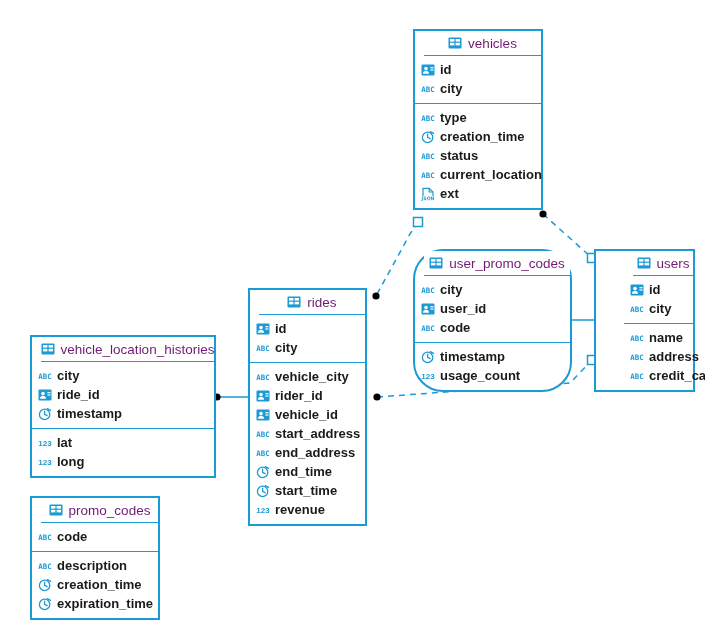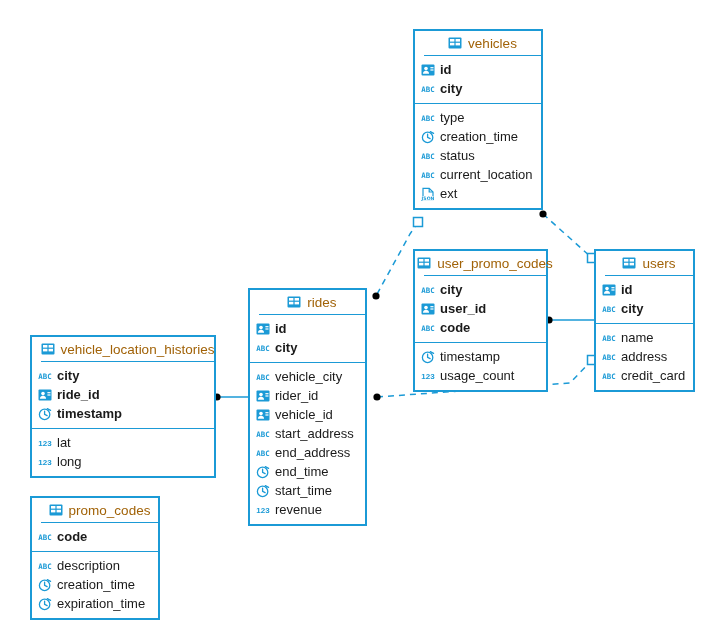--- a/index.html
+++ b/index.html
@@ -35,21 +35,21 @@
   }
   .tbl-header {
     display: flex;
     align-items: center;
     justify-content: center;
     gap: 6px;
     height: 25px;
     border-bottom: 1.5px solid #1b9ad6;
     background: #ffffff;
     font-size: 13.5px;
-    color: #a16207;
+    color: #701a75;
     padding: 0 8px;
     box-sizing: border-box;
     margin-left: 9px;
   }
   .tbl-section {
     padding: 4px 0 5px 0;
   }
   .tbl-section.pk {
     border-bottom: 1.5px solid #1b9ad6;
   }
@@ -59,21 +59,21 @@
     gap: 5px;
     height: 19px;
     padding: 0 6px;
     font-size: 13px;
     color: #1a1a1a;
     white-space: nowrap;
   }
   .col-row.bold .col-label {
     font-weight: bold;
   }
-  .col-label { line-height: 1; }
+  .col-label { line-height: 1; font-weight: bold; }
 
   
   .ico {
     flex: 0 0 auto;
     width: 14px;
     height: 14px;
     display: inline-block;
     position: relative;
   }
   .ico svg { display: block; }
@@ -185,21 +185,21 @@
               <path d="M2 1.4 h6.2 L12 5 v7.6 H2 Z" fill="#ffffff" stroke="#1b9ad6" stroke-width="1.2"></path>
               <path d="M8.2 1.4 V5 H12" fill="none" stroke="#1b9ad6" stroke-width="1.2"></path>
               <rect x="1.1" y="9.3" width="11.8" height="4.2" rx="0.6" fill="#ffffff"></rect>
               <text x="7" y="12.9" text-anchor="middle" font-family="DejaVu Sans, sans-serif" font-size="4.6" font-weight="bold" fill="#1b9ad6">JSON</text>
             </svg>
           </span>
           <span class="col-label">ext</span>
         </div>
       </div>
     </div>
-    <div class="table-node" style="left: 413px; top: 249px; width: 135px;">
+    <div class="table-node" style="left: 413px; top: 249px; width: 159px; border-radius: 30px;">
       <div class="tbl-header">
         <span class="ico">
           <svg width="14" height="14" viewBox="0 0 14 14">
             <rect x="0.5" y="1.5" width="13" height="11" rx="1" fill="#1b9ad6"></rect>
             <rect x="2" y="3" width="4.4" height="2.6" fill="#ffffff"></rect>
             <rect x="7.6" y="3" width="4.4" height="2.6" fill="#ffffff"></rect>
             <rect x="2" y="6.8" width="4.4" height="2.6" fill="#ffffff"></rect>
             <rect x="7.6" y="6.8" width="4.4" height="2.6" fill="#ffffff"></rect>
           </svg>
         </span>
@@ -249,21 +249,21 @@
         <div class="col-row">
           <span class="ico">
             <svg width="14" height="14" viewBox="0 0 14 14">
               <text x="7" y="10.2" text-anchor="middle" font-family="Liberation Sans, sans-serif" font-size="8" font-weight="bold" fill="#1b9ad6">123</text>
             </svg>
           </span>
           <span class="col-label">usage_count</span>
         </div>
       </div>
     </div>
-    <div class="table-node" style="left: 594px; top: 249px; width: 101px;">
+    <div class="table-node" style="left: 594px; top: 249px; width: 101px; padding-left: 28px;">
       <div class="tbl-header">
         <span class="ico">
           <svg width="14" height="14" viewBox="0 0 14 14">
             <rect x="0.5" y="1.5" width="13" height="11" rx="1" fill="#1b9ad6"></rect>
             <rect x="2" y="3" width="4.4" height="2.6" fill="#ffffff"></rect>
             <rect x="7.6" y="3" width="4.4" height="2.6" fill="#ffffff"></rect>
             <rect x="2" y="6.8" width="4.4" height="2.6" fill="#ffffff"></rect>
             <rect x="7.6" y="6.8" width="4.4" height="2.6" fill="#ffffff"></rect>
           </svg>
         </span>

